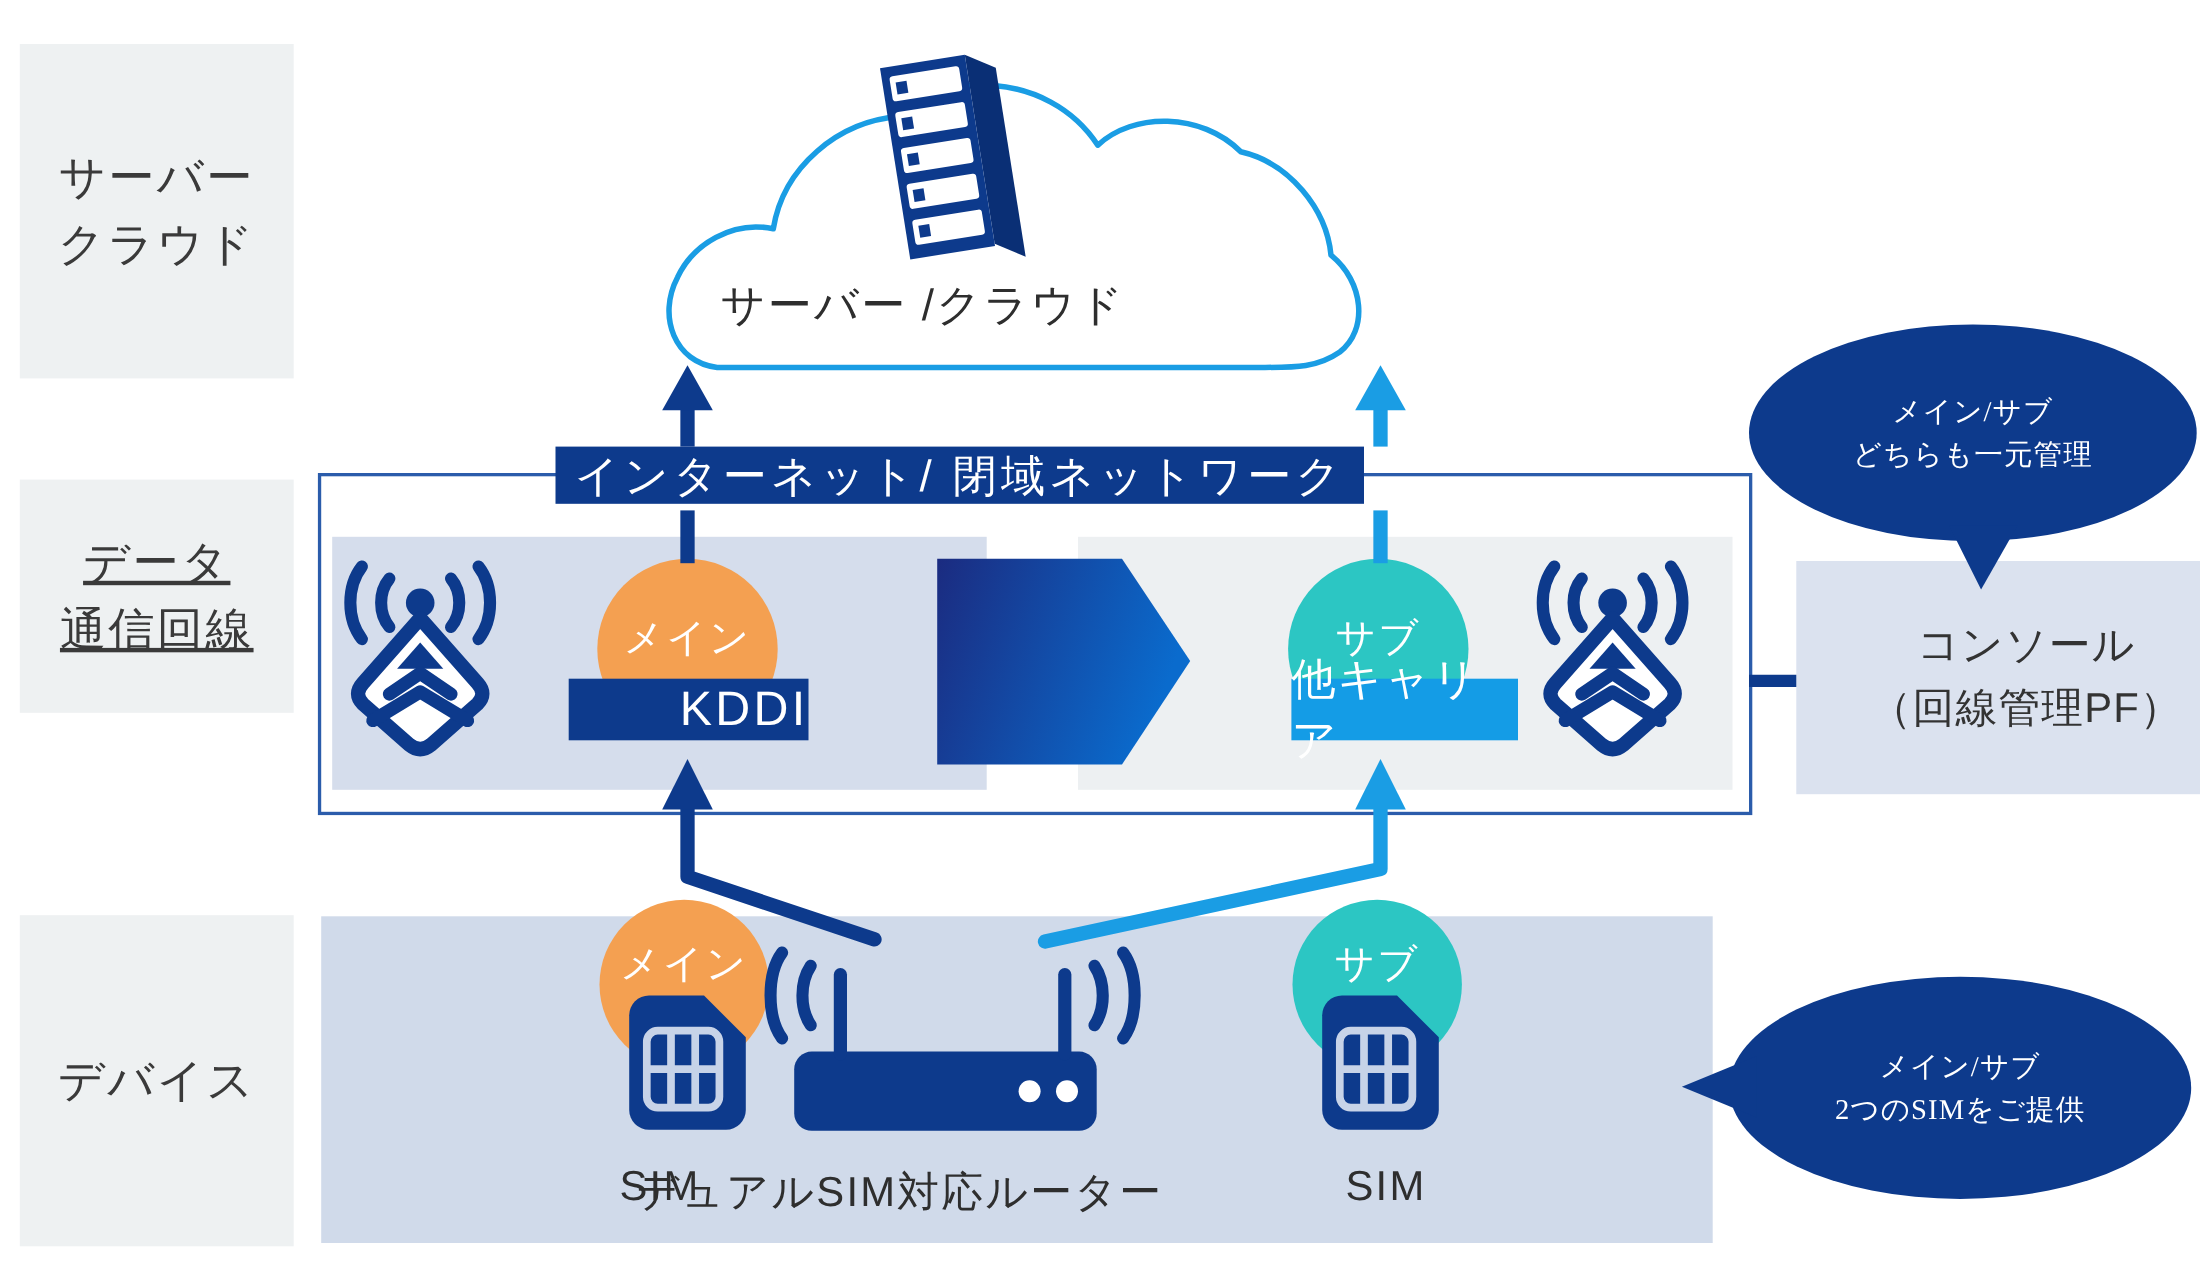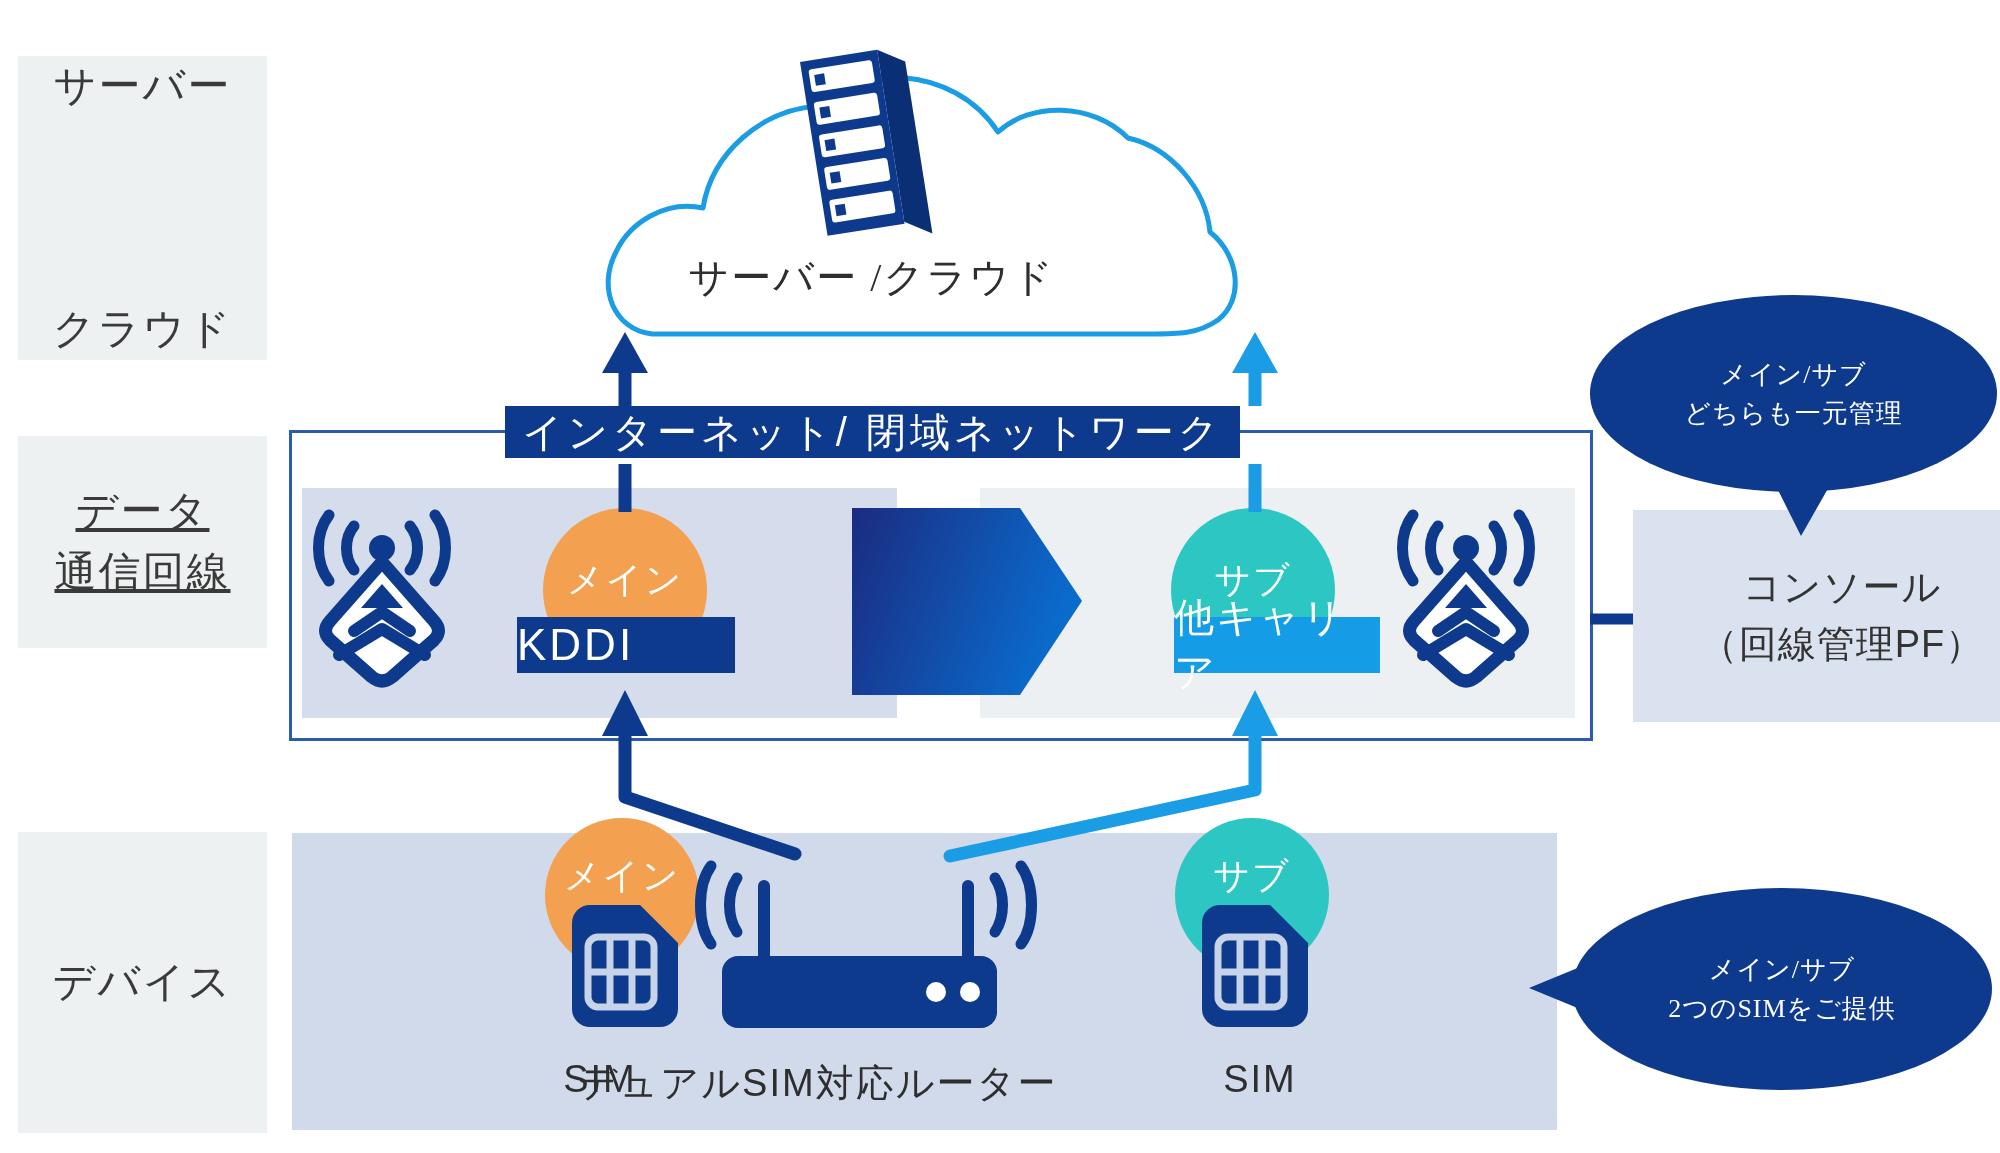--- a/index.html
+++ b/index.html
@@ -10,41 +10,41 @@
             align-items:center;justify-content:center;font-size:42px;line-height:1.45;
             letter-spacing:2px;text-align:center;}
   .outerbox{border:3px solid #2b5cab;background:#ffffff;}
   .panel-main{background:#d5ddec;}
   .panel-sub{background:#edf0f2;}
   .panel-device{background:#d0daea;}
   .netbar{background:#0d3a8c;color:#fff;display:flex;align-items:center;justify-content:center;
           font-size:40px;letter-spacing:4px;}
   .circle{border-radius:50%;}
   .badge-text{color:#fff;font-size:36px;text-align:center;letter-spacing:2px;}
-  .carrier-main{background:#0d3a8c;color:#fff;display:flex;align-items:center;justify-content:flex-start;
+  .carrier-main{background:#0d3a8c;color:#fff;display:flex;align-items:center;justify-content:flex-end;
                 font-size:44px;letter-spacing:3px;}
   .carrier-sub{background:#149ce6;color:#fff;display:flex;align-items:center;justify-content:center;
                font-size:40px;letter-spacing:2px;margin-left:24px;}
   .failover-text{color:#fff;display:flex;flex-direction:column;align-items:center;justify-content:center;
                  font-size:36px;line-height:1.3;letter-spacing:2px;}
   .console-box{background:#dbe2ef;color:#333;display:flex;flex-direction:column;align-items:center;
                justify-content:center;font-size:38px;line-height:1.5;letter-spacing:1px;}
   .bubble{background:#0d3a8c;border-radius:50%;color:#fff;display:flex;flex-direction:column;
           align-items:center;justify-content:center;font-size:26px;line-height:1.5;
           text-align:center;letter-spacing:1px;font-family:Liberation Serif, serif;}
-  .cloud-label{color:#2e2e2e;font-size:40px;letter-spacing:2px;text-align:right;font-family:Liberation Serif, serif;}
+  .cloud-label{color:#2e2e2e;font-size:40px;letter-spacing:2px;text-align:left;}
   .dev-label{color:#2e2e2e;font-size:38px;letter-spacing:2px;text-align:center;}
   svg{position:absolute;left:0;top:0;pointer-events:none;}
 </style>
 </head>
 <body>
 
 <div id="canvas">
 
-  <div class="abs rowlabel" style="left:18px;top:56px;width:249px;height:304px;justify-content:space-between;">
+  <div class="abs rowlabel" style="left:18px;top:40px;width:249px;height:304px;">
     <span>サーバー</span>
     <span>クラウド</span>
   </div>
   <div class="abs rowlabel" style="left:18px;top:436px;width:249px;height:212px;text-decoration:underline;">
     <span>データ</span>
     <span>通信回線</span>
   </div>
   <div class="abs rowlabel" style="left:18px;top:832px;width:249px;height:301px;">
     <span>デバイス</span>
   </div>

